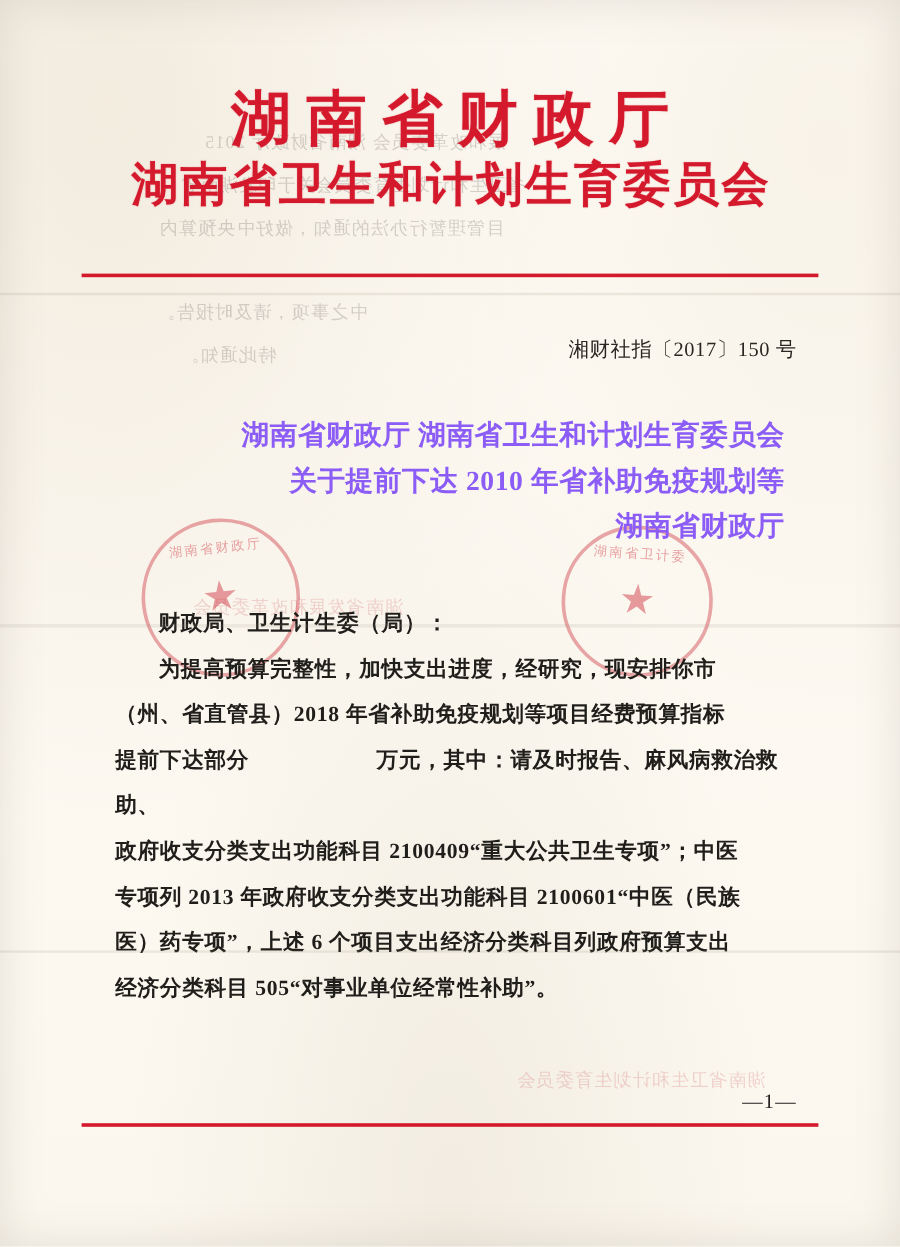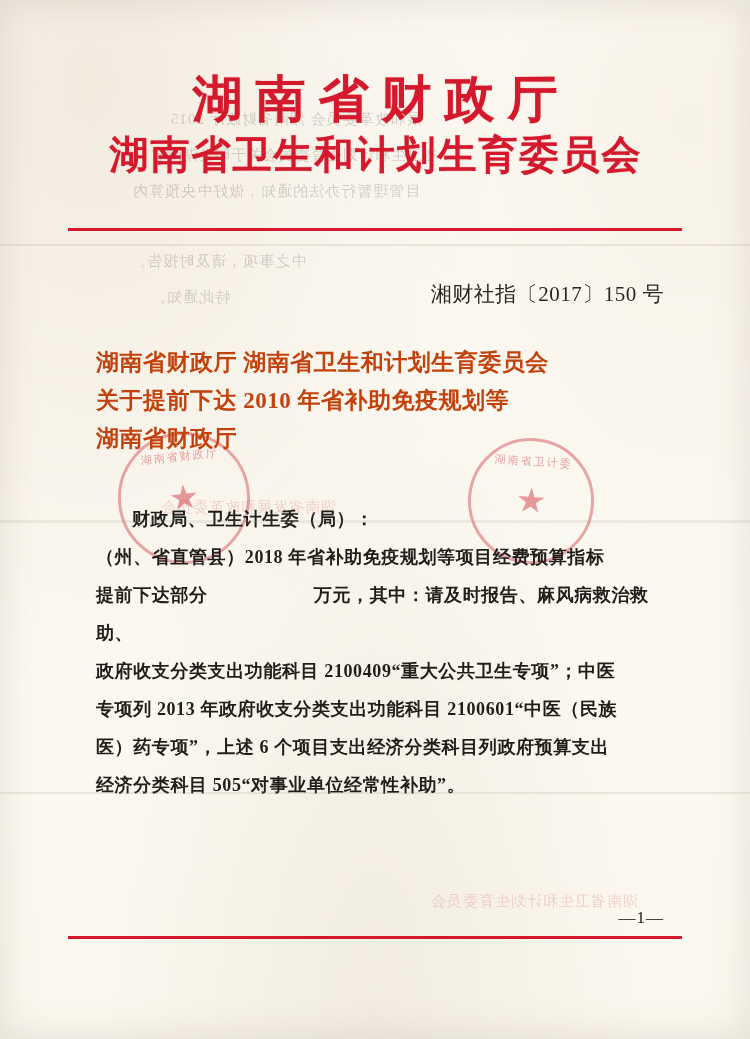--- a/index.html
+++ b/index.html
@@ -101,36 +101,36 @@
     pointer-events: none;
     font-family: "Liberation Serif", "DejaVu Serif", serif;
   }
   .ghost.red { color: rgba(200,60,70,0.20); }
 
   
   .doc-number {
     position: absolute;
     right: 86px;
     top: 280px;
-    font-size: 21px;
+    font-size: 17px;
     color: #2a2622;
     letter-spacing: 0.5px;
   }
 
   
   .title {
     position: absolute;
     left: 96px;
     right: 96px;
     top: 344px;
-    text-align: left;
+    text-align: right;
     font-size: 23px;
     font-weight: bold;
     line-height: 38px;
-    color: #c2410c;
+    color: #8b5cf6;
     letter-spacing: 0.5px;
   }
   .title div { white-space: nowrap; }
 
   
   .body-text {
     position: absolute;
     left: 96px;
     right: 78px;
     top: 500px;
@@ -227,20 +227,21 @@
   </div>
 
   <div class="title">
     <div>湖南省财政厅 湖南省卫生和计划生育委员会</div>
     <div>关于提前下达 2010 年省补助免疫规划等</div>
     <div>湖南省财政厅</div>
   </div>
 
   <div class="body-text">
     <div class="salutation">财政局、卫生计生委（局）：</div>
+    <div class="para indent">为提高预算完整性，加快支出进度，经研究，现安排你市</div>
     <div class="para">（州、省直管县）2018 年省补助免疫规划等项目经费预算指标</div>
     <div class="para">
       <span>提前下达部分</span>
       <span class="gapfill"></span>
       <span>万元，其中：请及时报告、麻风病救治救助、</span>
     </div>
     <div class="para">政府收支分类支出功能科目 2100409“重大公共卫生专项”；中医</div>
     <div class="para">专项列 2013 年政府收支分类支出功能科目 2100601“中医（民族</div>
     <div class="para">医）药专项”，上述 6 个项目支出经济分类科目列政府预算支出</div>
     <div class="para">经济分类科目 505“对事业单位经常性补助”。</div>

